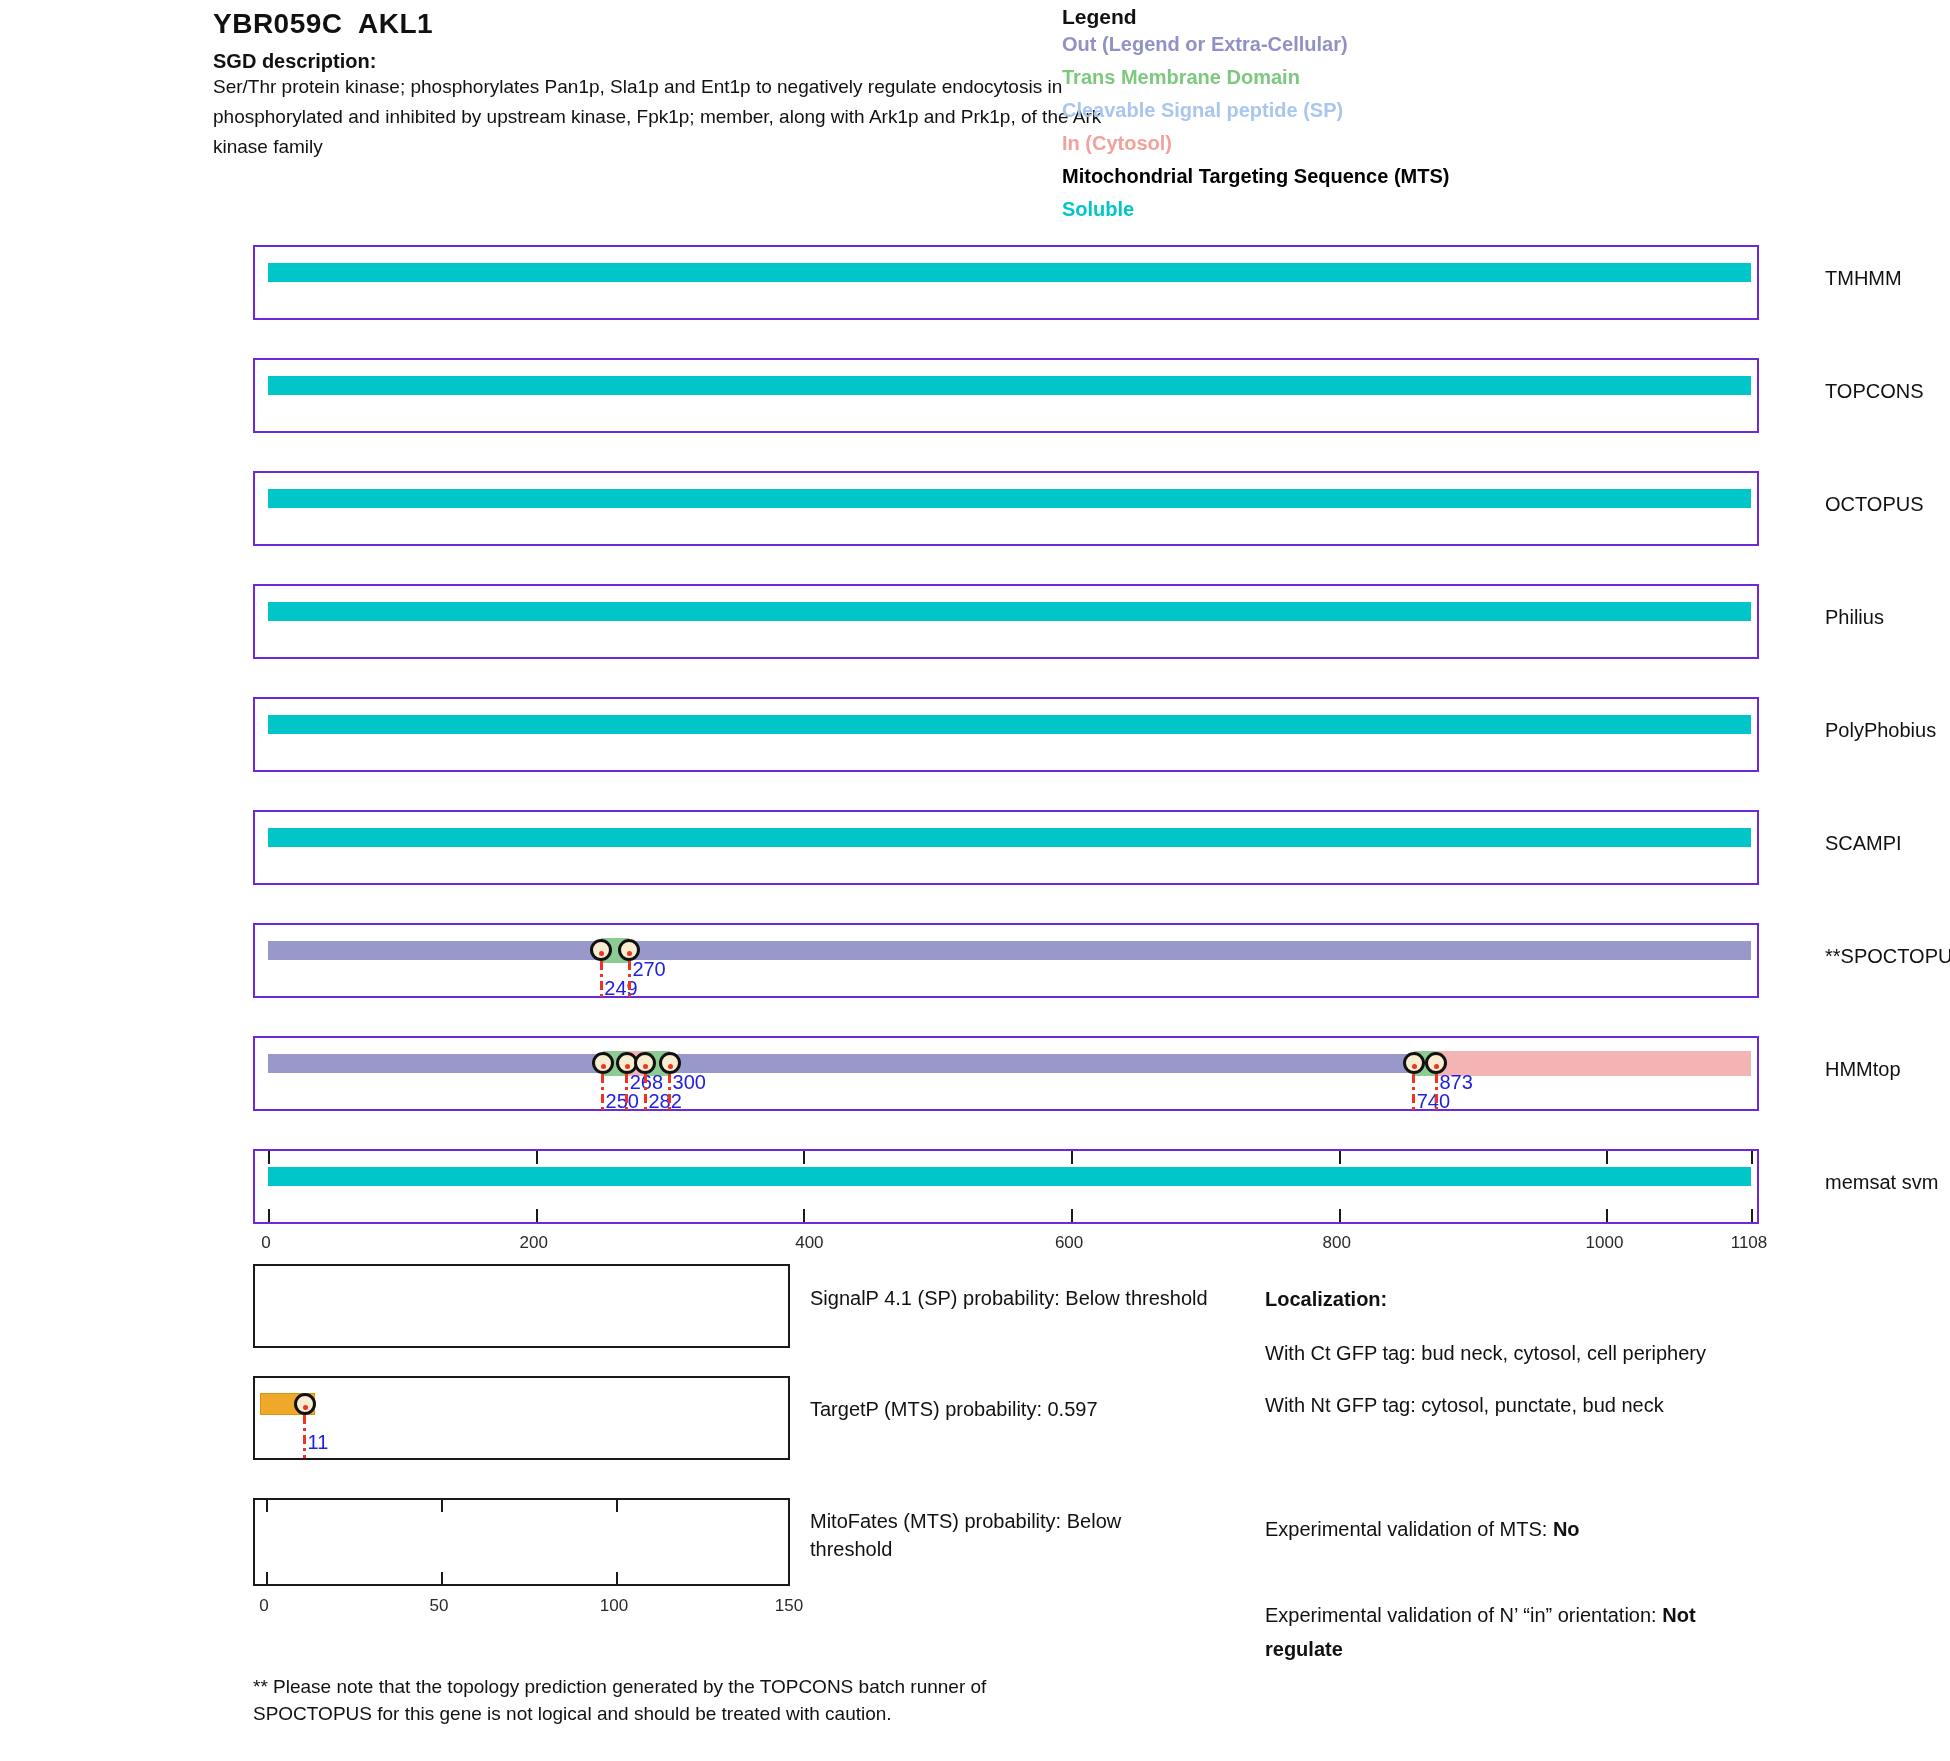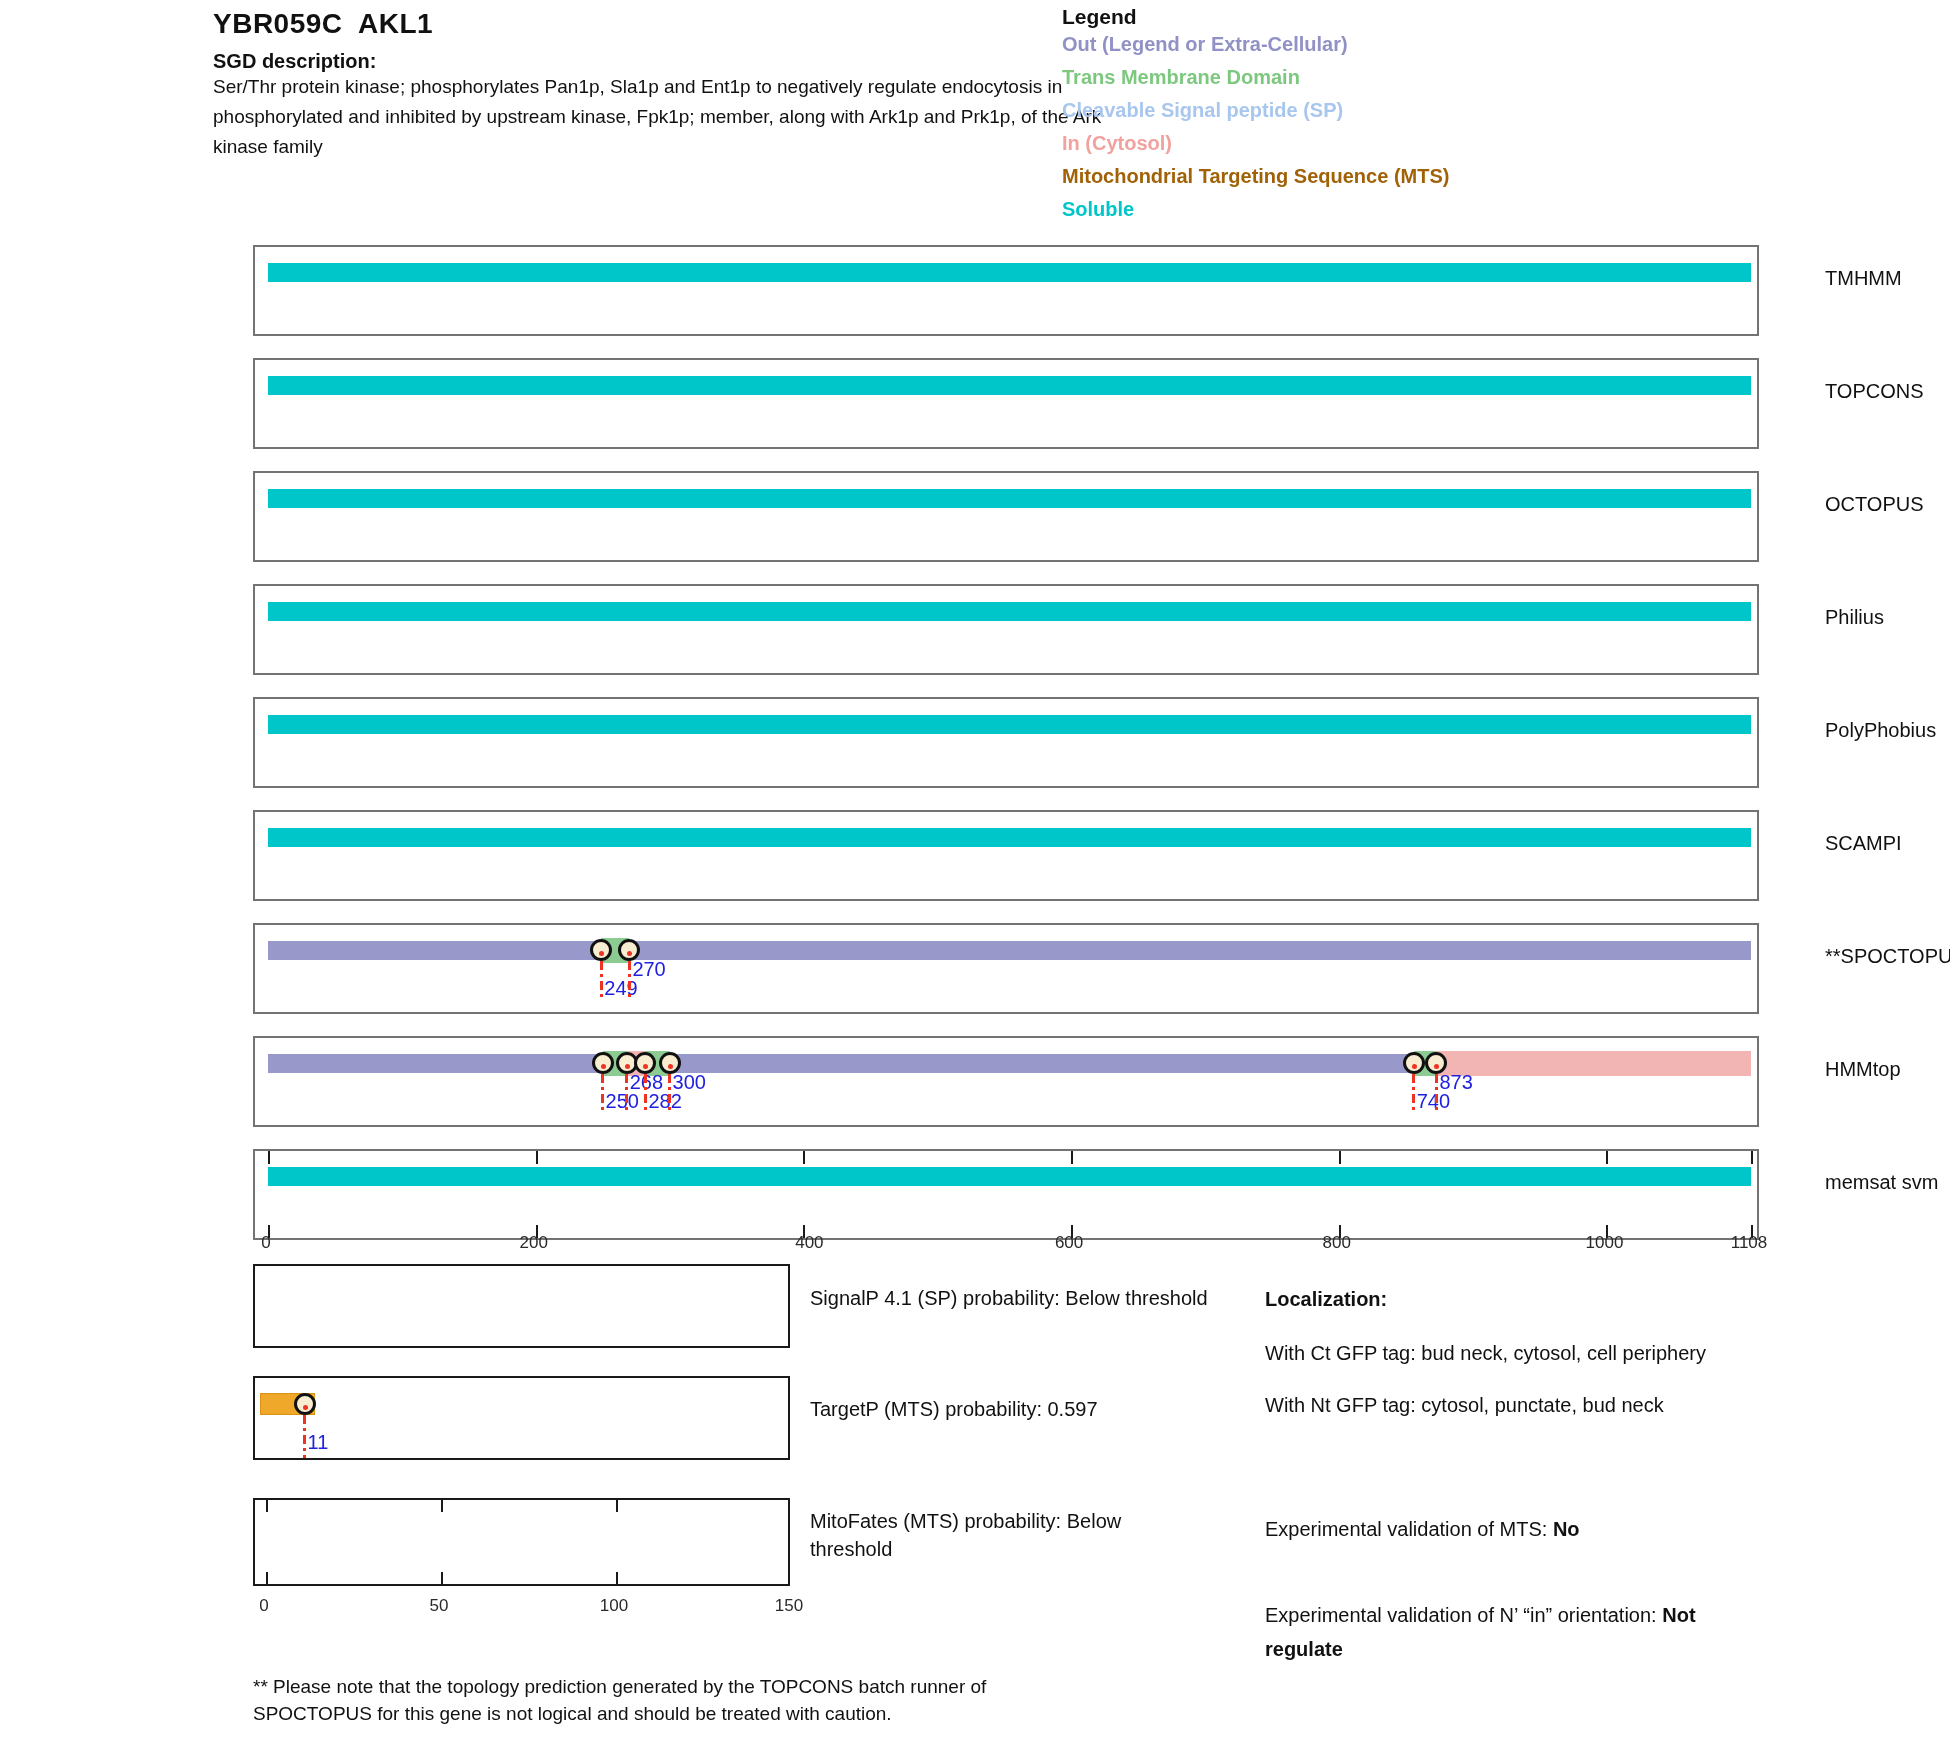--- a/index.html
+++ b/index.html
@@ -7,21 +7,21 @@
     position:relative;width:1950px;height:1761px;background:#ffffff;
     font-family:"Liberation Sans","DejaVu Sans",sans-serif;color:#111;
     overflow:hidden;
   }
   .abs{position:absolute;}
   .title{font-size:28px;font-weight:bold;white-space:pre;letter-spacing:0.5px;}
   .sgd-label{font-size:20px;font-weight:bold;}
   .desc-line{font-size:19px;line-height:30px;white-space:pre;}
   .legend-title{font-size:21px;font-weight:bold;}
   .legend-item{font-size:20px;font-weight:bold;white-space:pre;}
-  .track-box{position:absolute;left:253px;width:1506px;height:91px;border:2px solid #737373;background:#fff;box-sizing:border-box;padding-left:20px;}
+  .track-box{position:absolute;left:253px;width:1506px;height:75px;border:2px solid #6d28d9;background:#fff;box-sizing:border-box;padding-left:20px;}
   .track-bar-area{position:absolute;left:13px;top:16px;width:1483px;height:19px;}
   .seg{position:absolute;top:0;height:19px;}
   .seg.overhang{top:-3px;height:25px;}
   .track-label{position:absolute;left:1825px;font-size:20px;font-weight:normal;white-space:nowrap;}
   .marker-circle{position:absolute;width:16px;height:16px;border:3px solid #111;border-radius:50%;background:#f8edd0;box-sizing:content-box;}
   .marker-circle::after{content:"";position:absolute;left:6px;top:9px;width:5px;height:5px;border-radius:50%;background:#ef3322;}
   .dashline{position:absolute;width:3px;background:repeating-linear-gradient(to bottom,#ef3322 0px,#ef3322 9px,transparent 9px,transparent 13px,#ef3322 13px,#ef3322 16px,transparent 16px,transparent 20px);}
   .pos-label{position:absolute;font-size:20px;color:#2020e0;white-space:nowrap;}
   .box-tick{position:absolute;width:2px;background:#1a1a1a;}
   .axis-label{position:absolute;font-size:17px;color:#2a2a2a;transform:translateX(-50%);white-space:nowrap;}
@@ -44,21 +44,21 @@
     <div class="desc-line">phosphorylated and inhibited by upstream kinase, Fpk1p; member, along with Ark1p and Prk1p, of the Ark</div>
     <div class="desc-line">kinase family</div>
   </div>
 
   <div class="abs legend-title" style="left:1062px;top:5px;">Legend</div>
   <div class="abs" style="left:1062px;top:33px;" id="legend-items">
       <div class="legend-item" style="color: rgb(145, 145, 198); height: 33px;">Out (Legend or Extra-Cellular)</div>
       <div class="legend-item" style="color: rgb(125, 200, 127); height: 33px;">Trans Membrane Domain</div>
       <div class="legend-item" style="color: rgb(168, 198, 238); height: 33px;">Cleavable Signal peptide (SP)</div>
       <div class="legend-item" style="color: rgb(242, 162, 158); height: 33px;">In (Cytosol)</div>
-      <div class="legend-item" style="color: #a16207; height: 33px;">Mitochondrial Targeting Sequence (MTS)</div>
+      <div class="legend-item" style="color: #000000; height: 33px;">Mitochondrial Targeting Sequence (MTS)</div>
       <div class="legend-item" style="color: rgb(0, 198, 201); height: 33px;">Soluble</div>
     </div>
 
   <div id="tracks">
       <div class="track-box" style="top: 245px;">
         <div class="track-bar-area">
           <div class="seg" style="left: 0%; width: 100%; background: rgb(0, 198, 201);"></div>
         </div>
       </div>
       <div class="track-label" style="top: 267px;">TMHMM</div>

